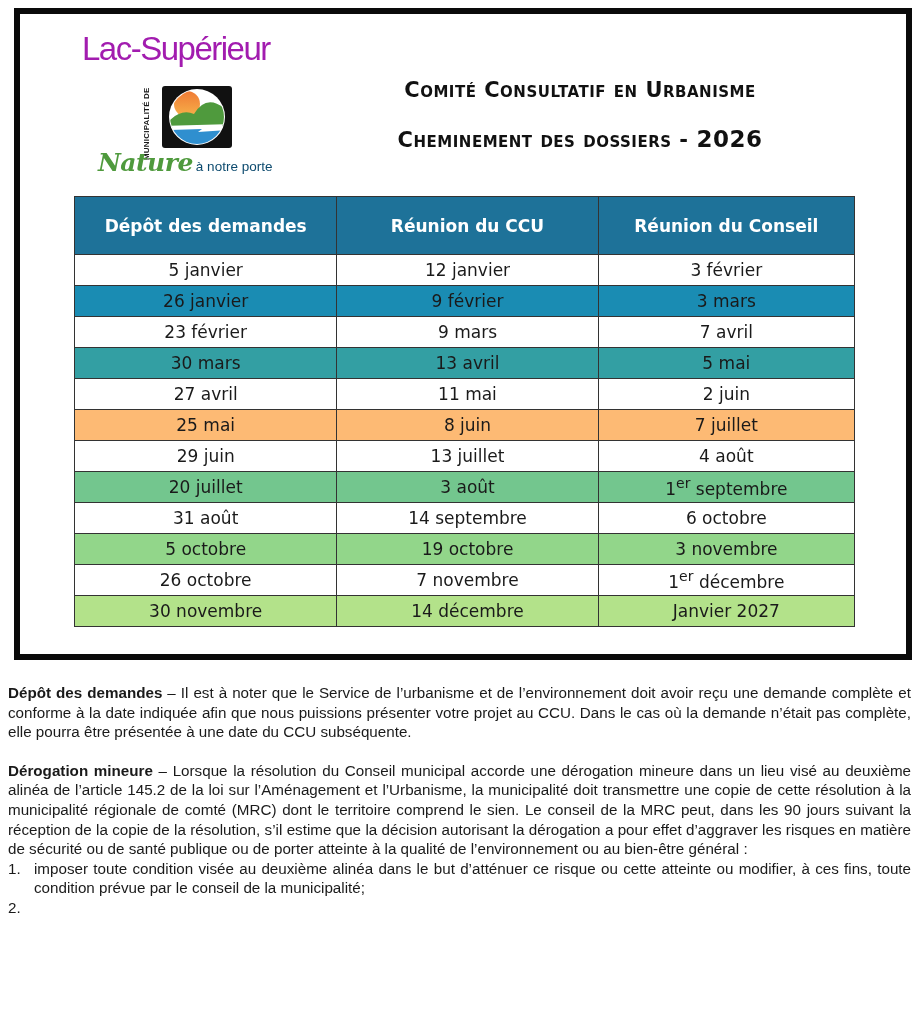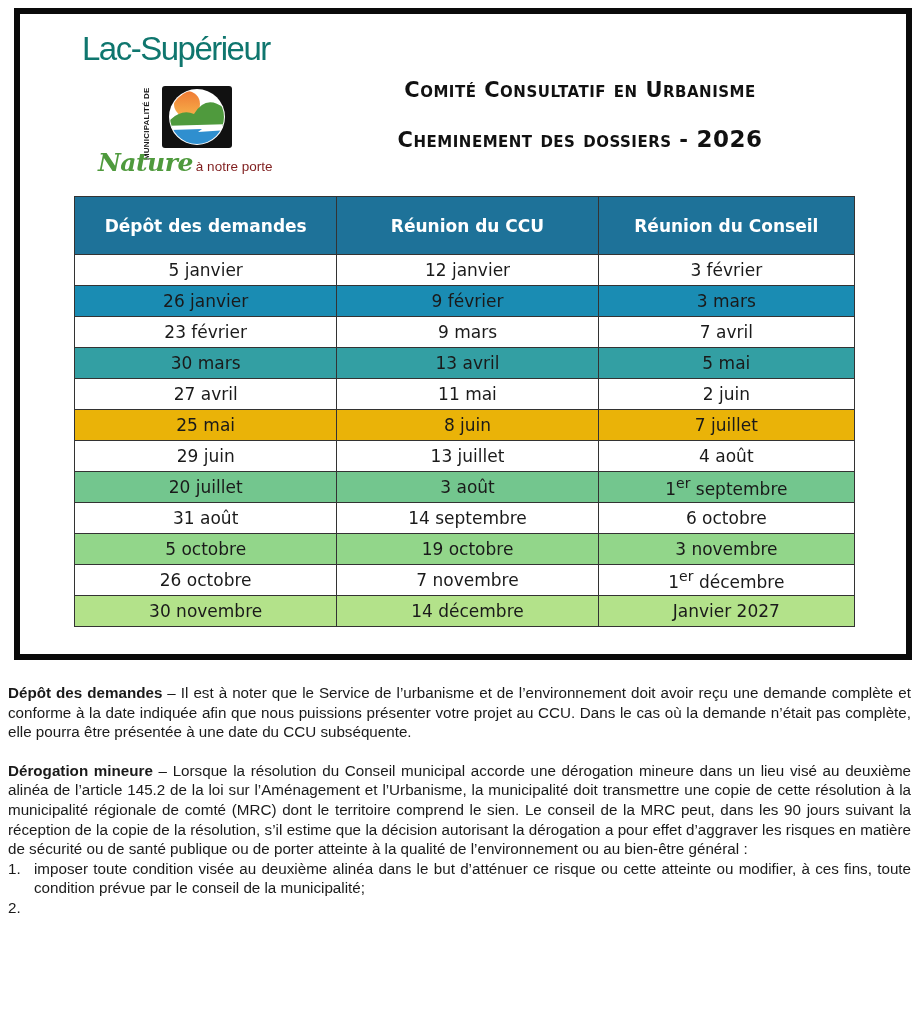--- a/index.html
+++ b/index.html
@@ -1,25 +1,25 @@
 <!DOCTYPE html>
 <html><head>
 <meta charset="utf-8">
 <style>
   html, body { margin:0; padding:0; background:#fff; }
   body { width:921px; height:1024px; position:relative; overflow:hidden; font-family:"DejaVu Sans", sans-serif; color:#1a1a1a; }
   .frame { position:absolute; left:14px; top:8px; width:886px; height:640px; border:6px solid #0a0a0a; }
   .logo { position:absolute; left:82px; top:30px; width:240px; height:155px; }
-  .logo-title { position:absolute; left:0; top:0; font-family:"Liberation Sans", sans-serif; font-size:33px; letter-spacing:-1.5px; color:#0f766e; font-weight:normal; white-space:nowrap; }
+  .logo-title { position:absolute; left:0; top:0; font-family:"Liberation Sans", sans-serif; font-size:33px; letter-spacing:-1.5px; color:#a21caf; font-weight:normal; white-space:nowrap; }
   .logo-muni { position:absolute; left:60px; top:56px; width:12px; height:74px; }
   .logo-muni span { display:block; transform:rotate(-90deg); transform-origin:left top; position:absolute; left:0; top:74px; font-family:"Liberation Sans", sans-serif; font-size:8px; font-weight:bold; white-space:nowrap; letter-spacing:0.2px; }
   .logo-emblem { position:absolute; left:80px; top:56px; }
   .logo-slogan { position:absolute; left:16px; top:118px; white-space:nowrap; }
   .logo-nature { font-family:"DejaVu Serif", serif; font-style:italic; font-weight:bold; font-size:25px; color:#4f9a3d; letter-spacing:-0.5px; }
-  .logo-rest { font-family:"Liberation Sans", sans-serif; font-size:13.5px; color:#7f1d1d; margin-left:3px; }
+  .logo-rest { font-family:"Liberation Sans", sans-serif; font-size:13.5px; color:#0c4a6e; margin-left:3px; }
   .heading { position:absolute; left:340px; width:480px; text-align:center; font-family:"DejaVu Sans", sans-serif; font-weight:bold; color:#111; font-variant:small-caps; white-space:nowrap; }
   .heading1 { top:78px; font-size:21px; letter-spacing:0.5px; }
   .heading2 { top:126px; font-size:21px; letter-spacing:0.5px; }
   .heading2 .yr { font-size:23px; }
   table.sched { position:absolute; left:74px; top:196px; width:781px; border-collapse:collapse; table-layout:fixed; }
   table.sched th, table.sched td { border:1px solid #333; text-align:center; padding:0; white-space:nowrap; }
   table.sched th { height:57px; background:#1e7299; color:#fff; font-family:"DejaVu Sans", sans-serif; font-weight:bold; font-size:17px; }
   table.sched td { height:30px; font-family:"DejaVu Sans", sans-serif; font-size:17px; color:#1a1a1a; }
   table.sched td sup { font-size:14px; vertical-align:7px; }
   .col1 { width:262px; } .col2 { width:261px; } .col3 { width:256px; }
@@ -102,21 +102,21 @@
       <tr style="background: rgb(51, 159, 163); color: rgb(26, 26, 26); border-radius: 13px;">
         <td>30 mars</td>
         <td>13 avril</td>
         <td>5 mai</td>
       </tr>
       <tr style="background: rgb(255, 255, 255); color: rgb(26, 26, 26);">
         <td>27 avril</td>
         <td>11 mai</td>
         <td>2 juin</td>
       </tr>
-      <tr style="background: #eab308; color: rgb(26, 26, 26);">
+      <tr style="background: #fdba74; color: rgb(26, 26, 26);">
         <td>25 mai</td>
         <td>8 juin</td>
         <td>7 juillet</td>
       </tr>
       <tr style="background: rgb(255, 255, 255); color: rgb(26, 26, 26);">
         <td>29 juin</td>
         <td>13 juillet</td>
         <td>4 août</td>
       </tr>
       <tr style="background: rgb(115, 198, 142); color: rgb(26, 26, 26);">

